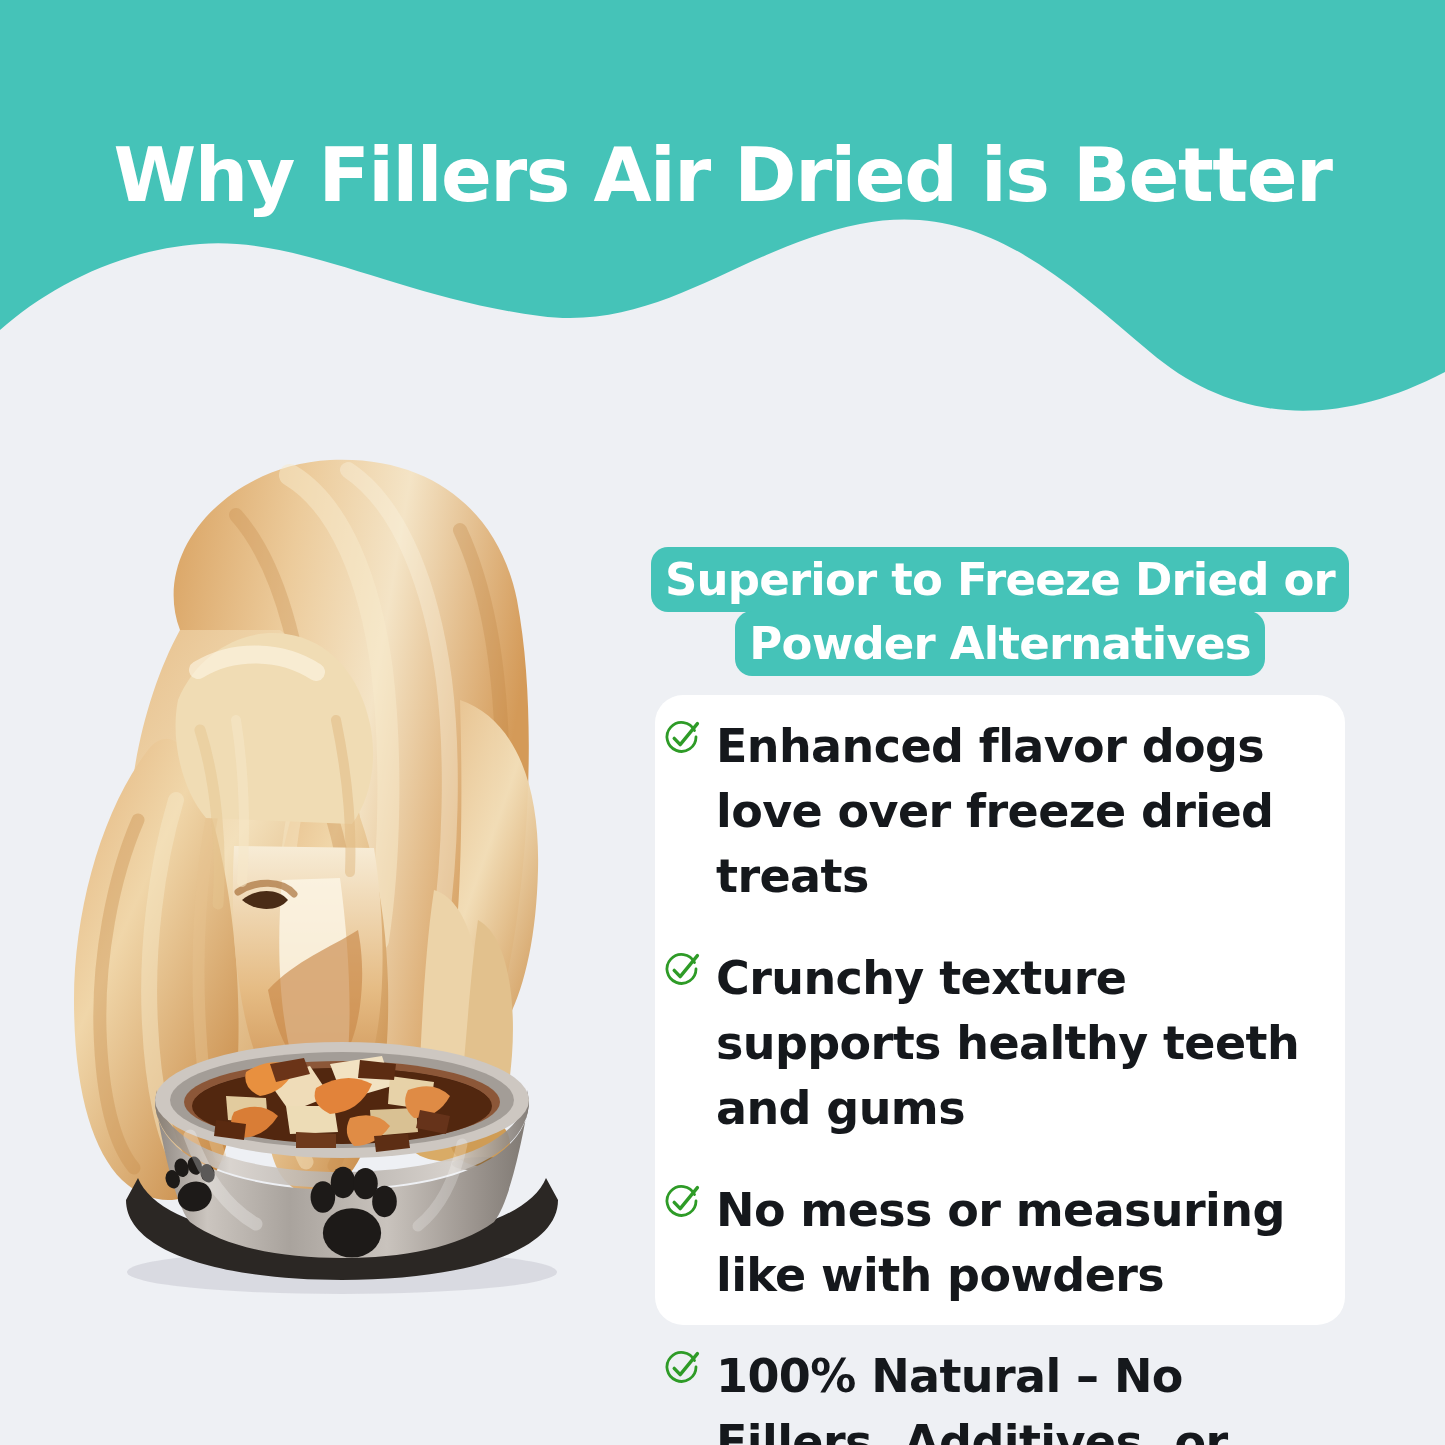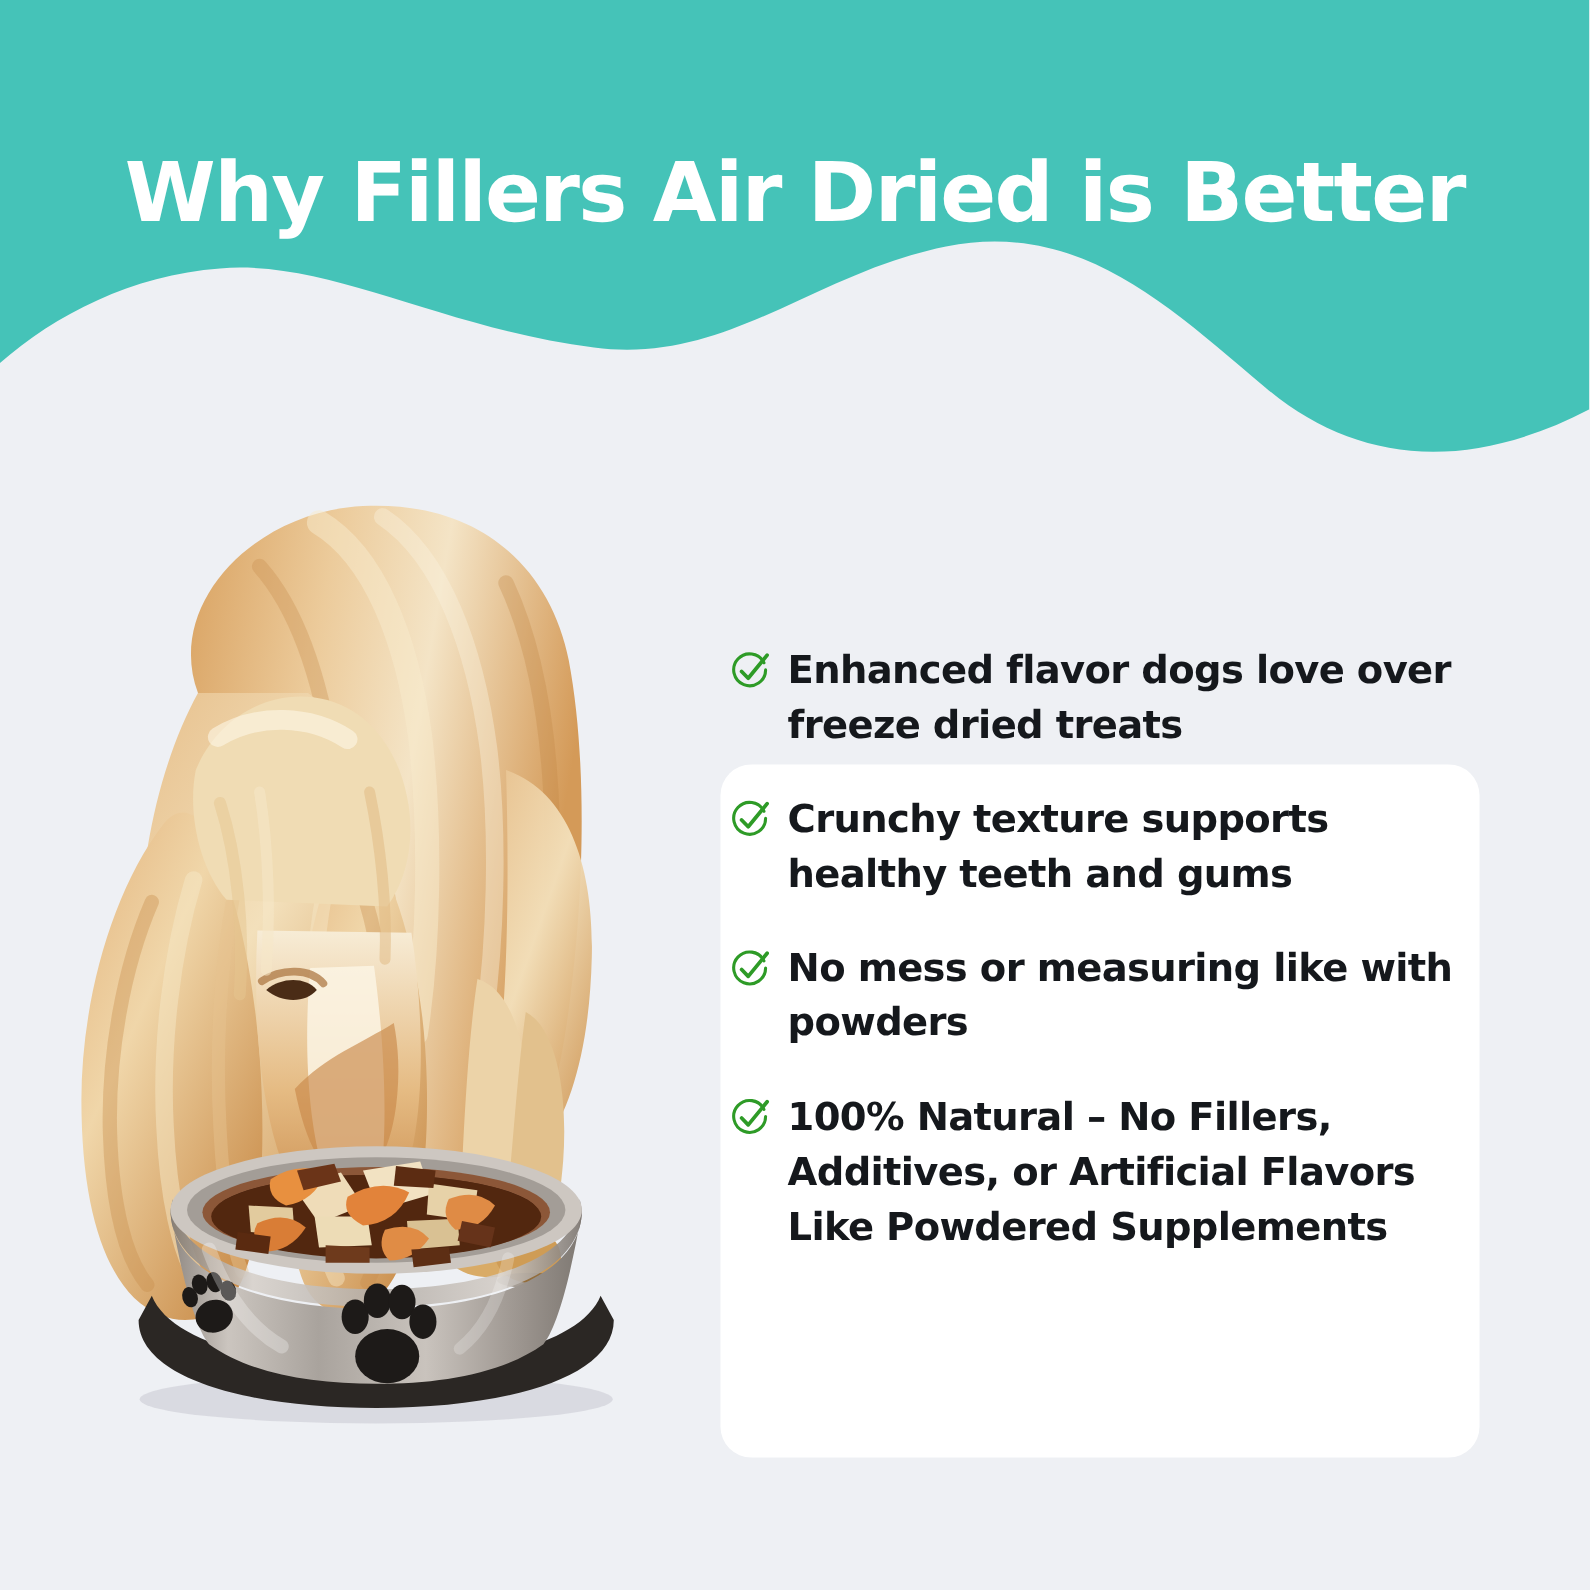--- a/index.html
+++ b/index.html
@@ -134,21 +134,21 @@
     margin-top: 4px;
   }
   .check-icon svg {
     display: block;
     width: 40px;
     height: 40px;
   }
   .benefit-text {
     font-family: "DejaVu Sans", "Liberation Sans", sans-serif;
     font-weight: bold;
-    font-size: 35px;
+    font-size: 46px;
     line-height: 1.42;
     letter-spacing: -0.6px;
     color: #15181c;
   }
 </style>
 </head>
 <body>
 
 <div id="infographic">
 
@@ -335,20 +335,21 @@
                C 120 250 50 286 0 330 Z" fill="#45c3b8"></path>
     </svg>
   </div>
 
   <h1 class="headline">Why Fillers Air Dried is Better</h1>
 
   <div class="panel">
 
     <div class="benefits-card"></div>
 
+    <h2 class="panel-heading"><span class="hl">Superior to Freeze Dried or Powder Alternatives</span></h2>
 
     <ul class="benefits-list">
 
       <li class="benefit-item">
         <span class="check-icon">
           <svg viewBox="0 0 40 40" xmlns="http://www.w3.org/2000/svg">
             <path d="M32.5 12.5 A14.5 14.5 0 1 0 34 19" fill="none" stroke="#2e9b27" stroke-width="2.8" stroke-linecap="round"></path>
             <path d="M12.2 20.4 L18.2 26.6 L35.4 5.6" fill="none" stroke="#2e9b27" stroke-width="3.4" stroke-linecap="round" stroke-linejoin="round"></path>
           </svg>
         </span>

